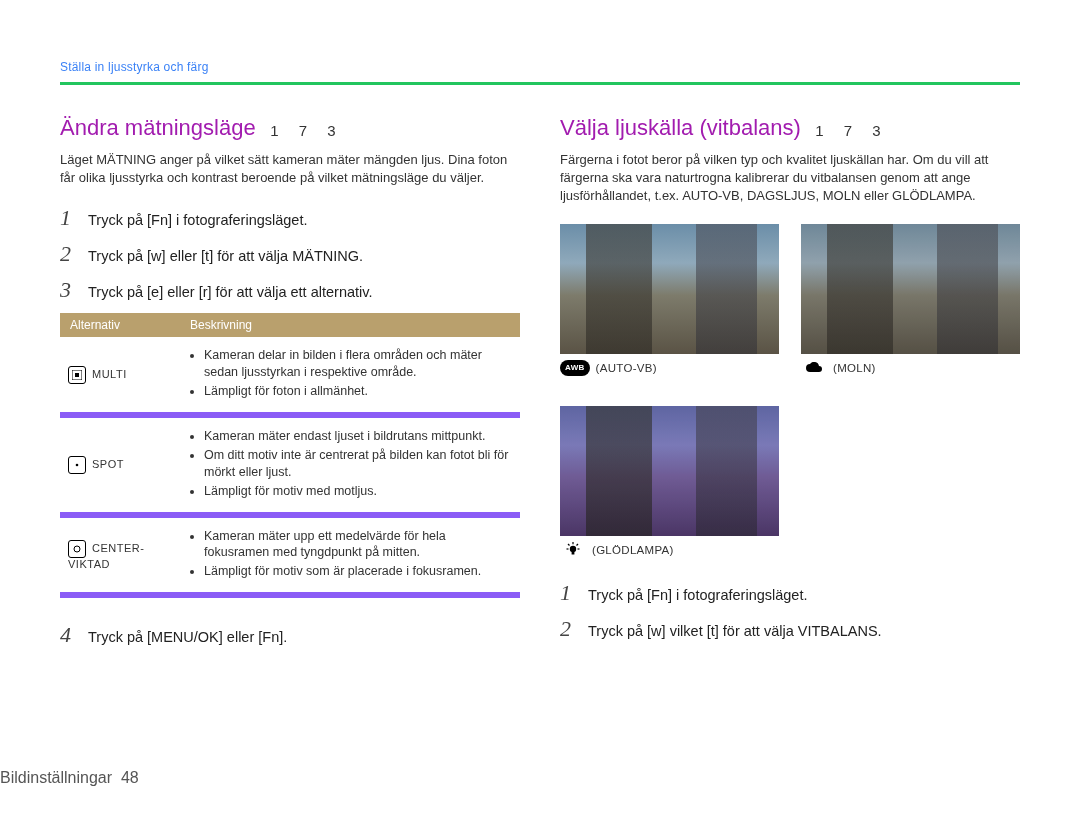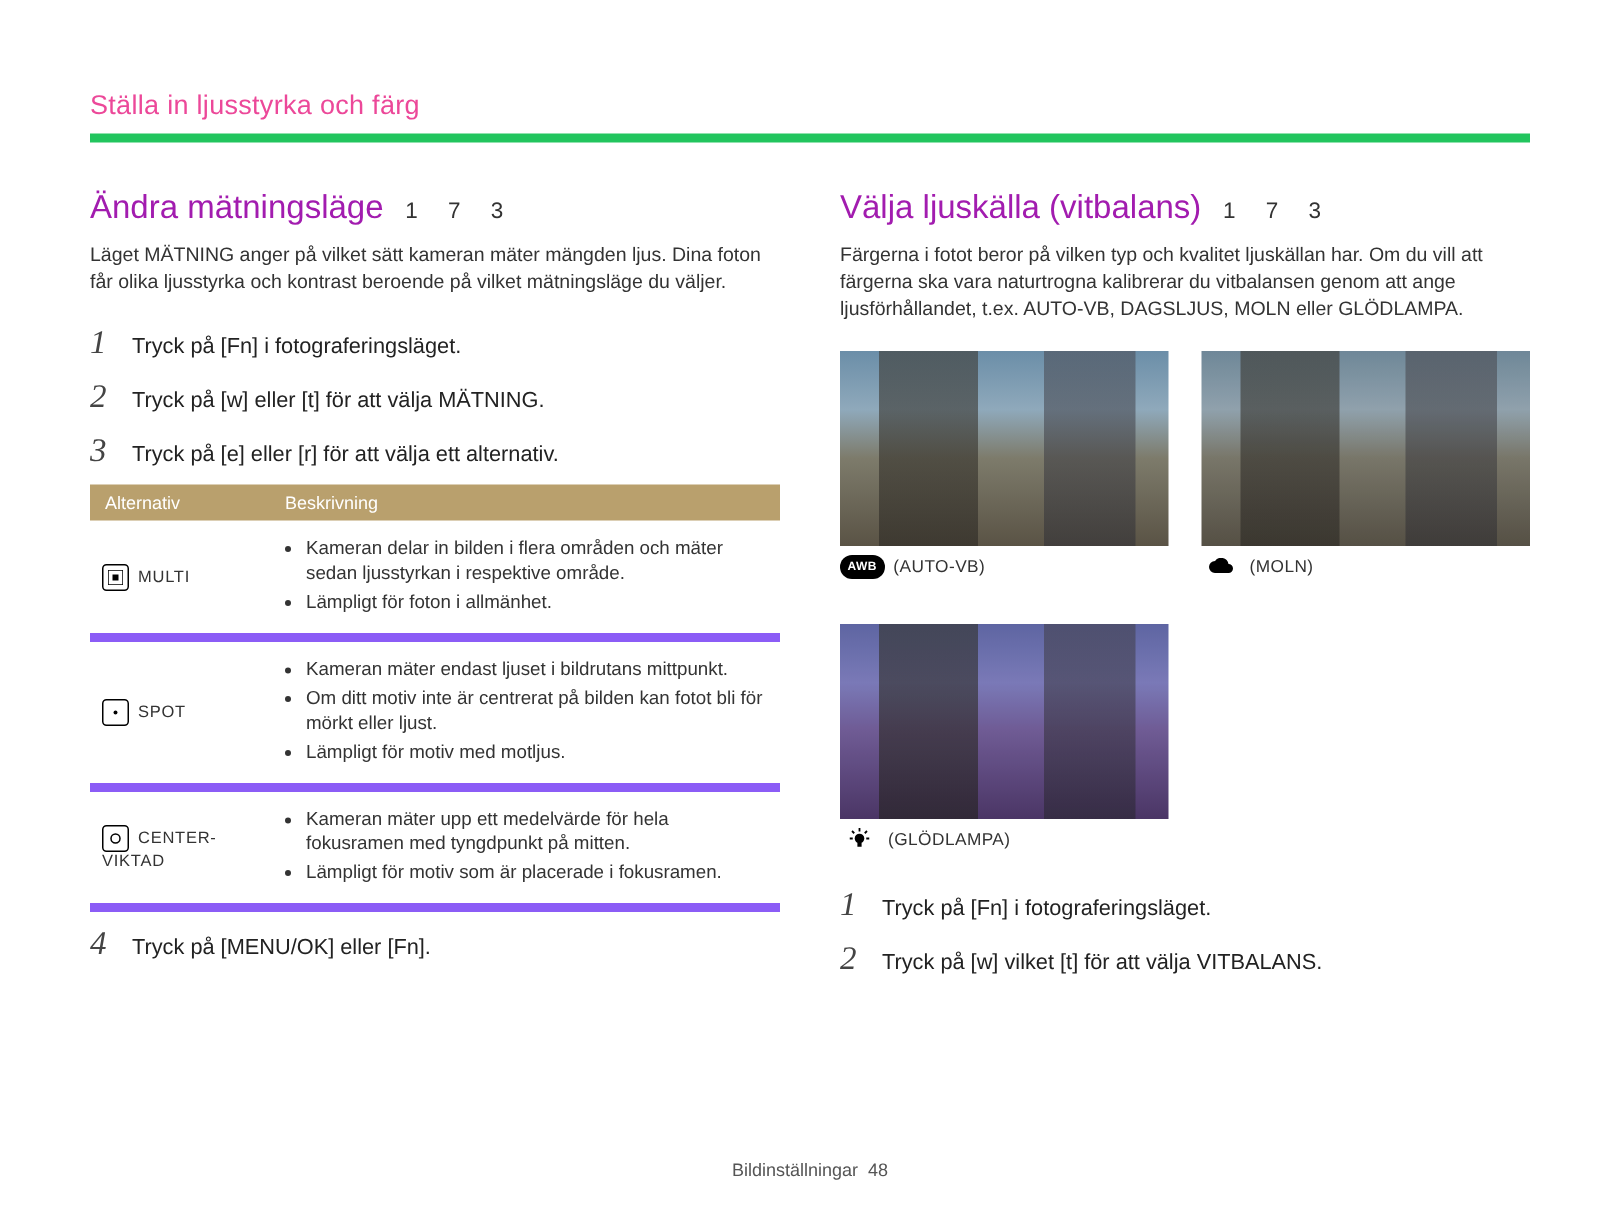--- a/index.html
+++ b/index.html
@@ -6,24 +6,24 @@
   body {
     width: 1080px;
     height: 815px;
     background: #fff;
     font-family: Arial, Helvetica, sans-serif;
     color: #333;
     padding: 60px 60px 30px 60px;
     position: relative;
   }
   .page-header {
-    font-size: 18px;
+    font-size: 12px;
     font-weight: 300;
-    color: #ec4899;
-    border-bottom: 6px solid #22c55e;
+    color: #3b82f6;
+    border-bottom: 3px solid #22c55e;
     padding-bottom: 8px;
     margin-bottom: 30px;
     letter-spacing: 0.2px;
   }
   .columns {
     display: flex;
     gap: 40px;
   }
   .col { flex: 1; min-width: 0; }
   .section-title {
@@ -61,21 +61,21 @@
     font-family: Georgia, 'Times New Roman', serif;
     font-size: 22px;
     color: #444;
     width: 28px;
     flex-shrink: 0;
   }
   table.opts {
     width: 100%;
     border-collapse: collapse;
     margin-top: 6px;
-    margin-bottom: 8px;
+    margin-bottom: 24px;
     font-size: 12.5px;
   }
   table.opts thead th {
     background: #b9a06d;
     color: #fff;
     font-weight: 400;
     text-align: left;
     padding: 5px 10px;
     font-size: 12px;
   }
@@ -159,22 +159,22 @@
     border-radius:8px;
     padding:0 5px;
     font-weight:bold;
     letter-spacing:0.3px;
     font-size:8px;
   }
   .footer {
     position: absolute;
     bottom: 28px;
     left: 0; right: 0;
-    text-align: center;
-    font-size: 12px;
+    text-align: left;
+    font-size: 16px;
     color: #555;
   }
 </style>
 </head>
 <body>
 
 <div class="page-header">Ställa in ljusstyrka och färg</div>
 
 <div class="columns">
 

